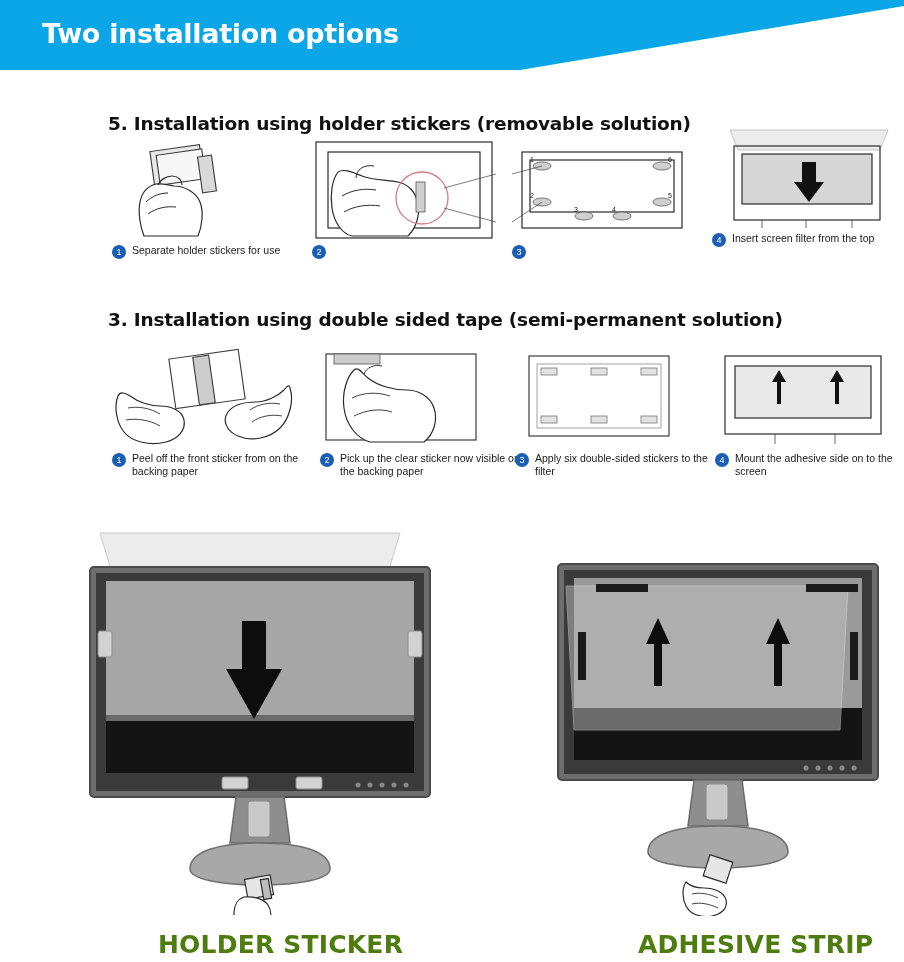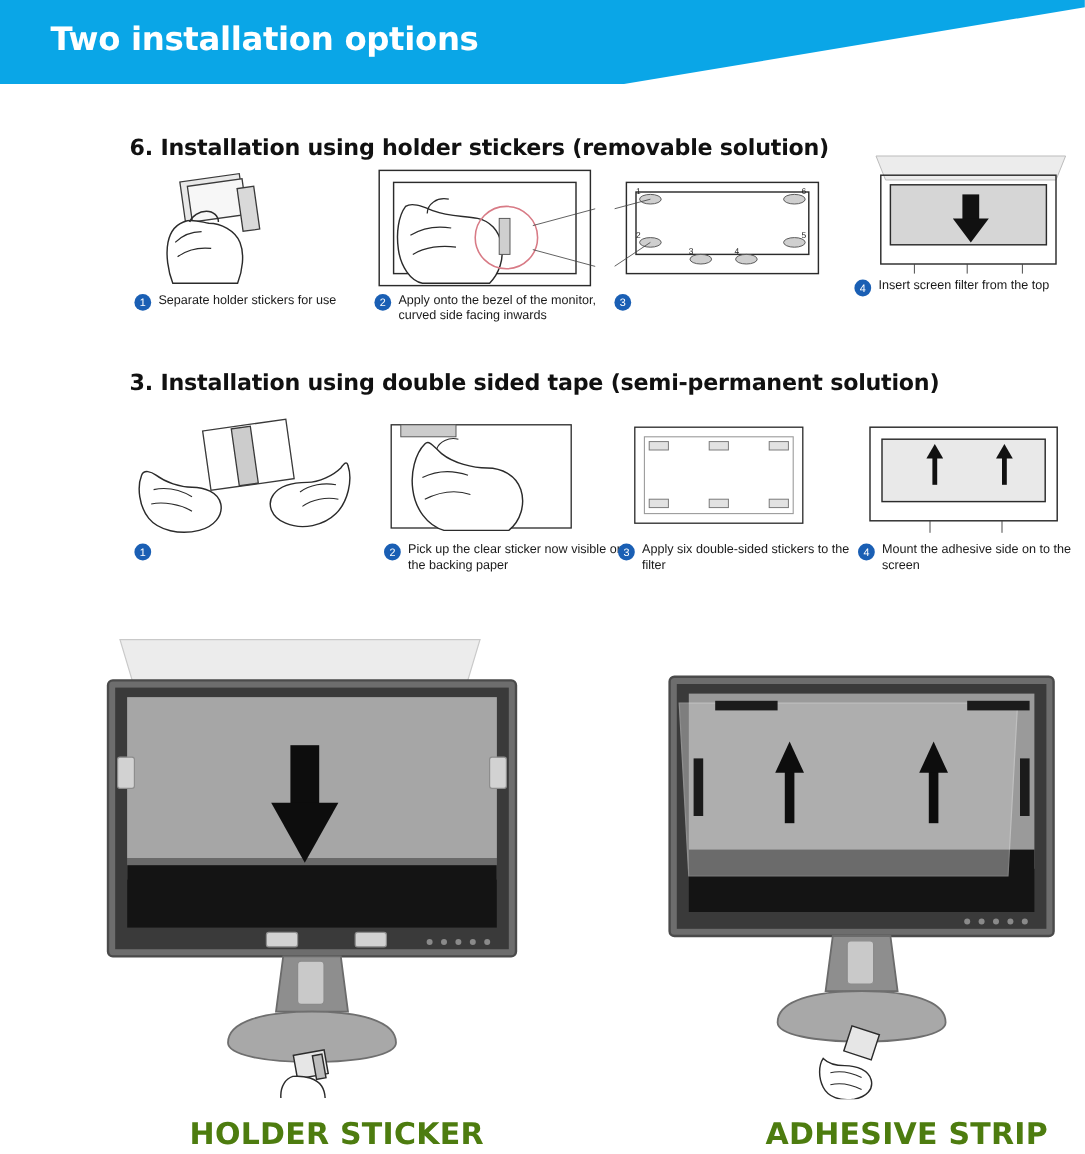--- a/index.html
+++ b/index.html
@@ -108,21 +108,21 @@
 </style>
 </head>
 <body>
 
 <div class="banner">
   <div class="banner-solid"></div>
   <div class="banner-tri"></div>
   <div class="banner-title">Two installation options</div>
 </div>
 
-<div class="section-title" id="sec1-title">6. Installation using holder stickers (removable solution)</div>
+<div class="section-title" id="sec1-title">5. Installation using holder stickers (removable solution)</div>
 
 <div class="step" style="left:112px; top:140px;">
   <div class="step-art">
     <svg width="185" height="100" viewBox="0 0 185 100">
 
       <g stroke="#3a3a3a" fill="none" stroke-width="1.1">
         <rect x="40" y="8" width="50" height="34" fill="#e8e8e8" transform="rotate(-8 65 25)"></rect>
         <rect x="46" y="12" width="46" height="30" fill="#f7f7f7" transform="rotate(-8 69 27)"></rect>
         <rect x="88" y="16" width="14" height="36" fill="#d9d9d9" transform="rotate(-8 95 34)"></rect>
       </g>
@@ -159,21 +159,20 @@
 
       <circle cx="110" cy="58" r="26" stroke="#d87b86" stroke-width="1.3" fill="none"></circle>
       <rect x="104" y="42" width="9" height="30" fill="#cfcfcf" stroke="#555" stroke-width="0.8"></rect>
 
       <line x1="132" y1="48" x2="184" y2="34" stroke="#444" stroke-width="0.7"></line>
       <line x1="132" y1="68" x2="184" y2="82" stroke="#444" stroke-width="0.7"></line>
     </svg>
   </div>
   <div class="step-caption">
     <span class="bullet">2</span>
-    <span class="cap-text">Apply onto the bezel of the monitor, curved side facing inwards</span>
   </div>
 </div>
 
 <div class="step" style="left:512px; top:140px;">
   <div class="step-art">
     <svg width="185" height="100" viewBox="0 0 185 100">
       <g stroke="#2b2b2b" fill="none" stroke-width="1.2">
         <rect x="10" y="12" width="160" height="76"></rect>
         <rect x="18" y="20" width="144" height="52"></rect>
       </g>
@@ -249,20 +248,21 @@
 
       <g stroke="#2b2b2b" fill="#ffffff" stroke-width="1.2">
         <path d="M178 40 C182 52 178 70 168 80 C158 90 140 94 126 88 C114 83 110 72 116 64 C122 56 134 54 144 54 C154 54 166 48 172 42 C175 38 177 36 178 40 Z"></path>
         <path d="M168 56 C158 54 146 56 138 62" fill="none" stroke-width="0.9"></path>
         <path d="M170 68 C160 66 148 68 140 74" fill="none" stroke-width="0.9"></path>
       </g>
     </svg>
   </div>
   <div class="step-caption">
     <span class="bullet">1</span>
+    <span class="cap-text">Peel off the front sticker from on the backing paper</span>
   </div>
 </div>
 
 <div class="step" style="left:320px; top:348px;">
   <div class="step-art">
     <svg width="185" height="105" viewBox="0 0 185 105">
       <rect x="6" y="6" width="150" height="86" fill="none" stroke="#2b2b2b" stroke-width="1.1"></rect>
       <rect x="14" y="6" width="46" height="10" fill="#cccccc" stroke="#555" stroke-width="0.8"></rect>
 
       <g stroke="#2b2b2b" fill="#ffffff" stroke-width="1.2">

